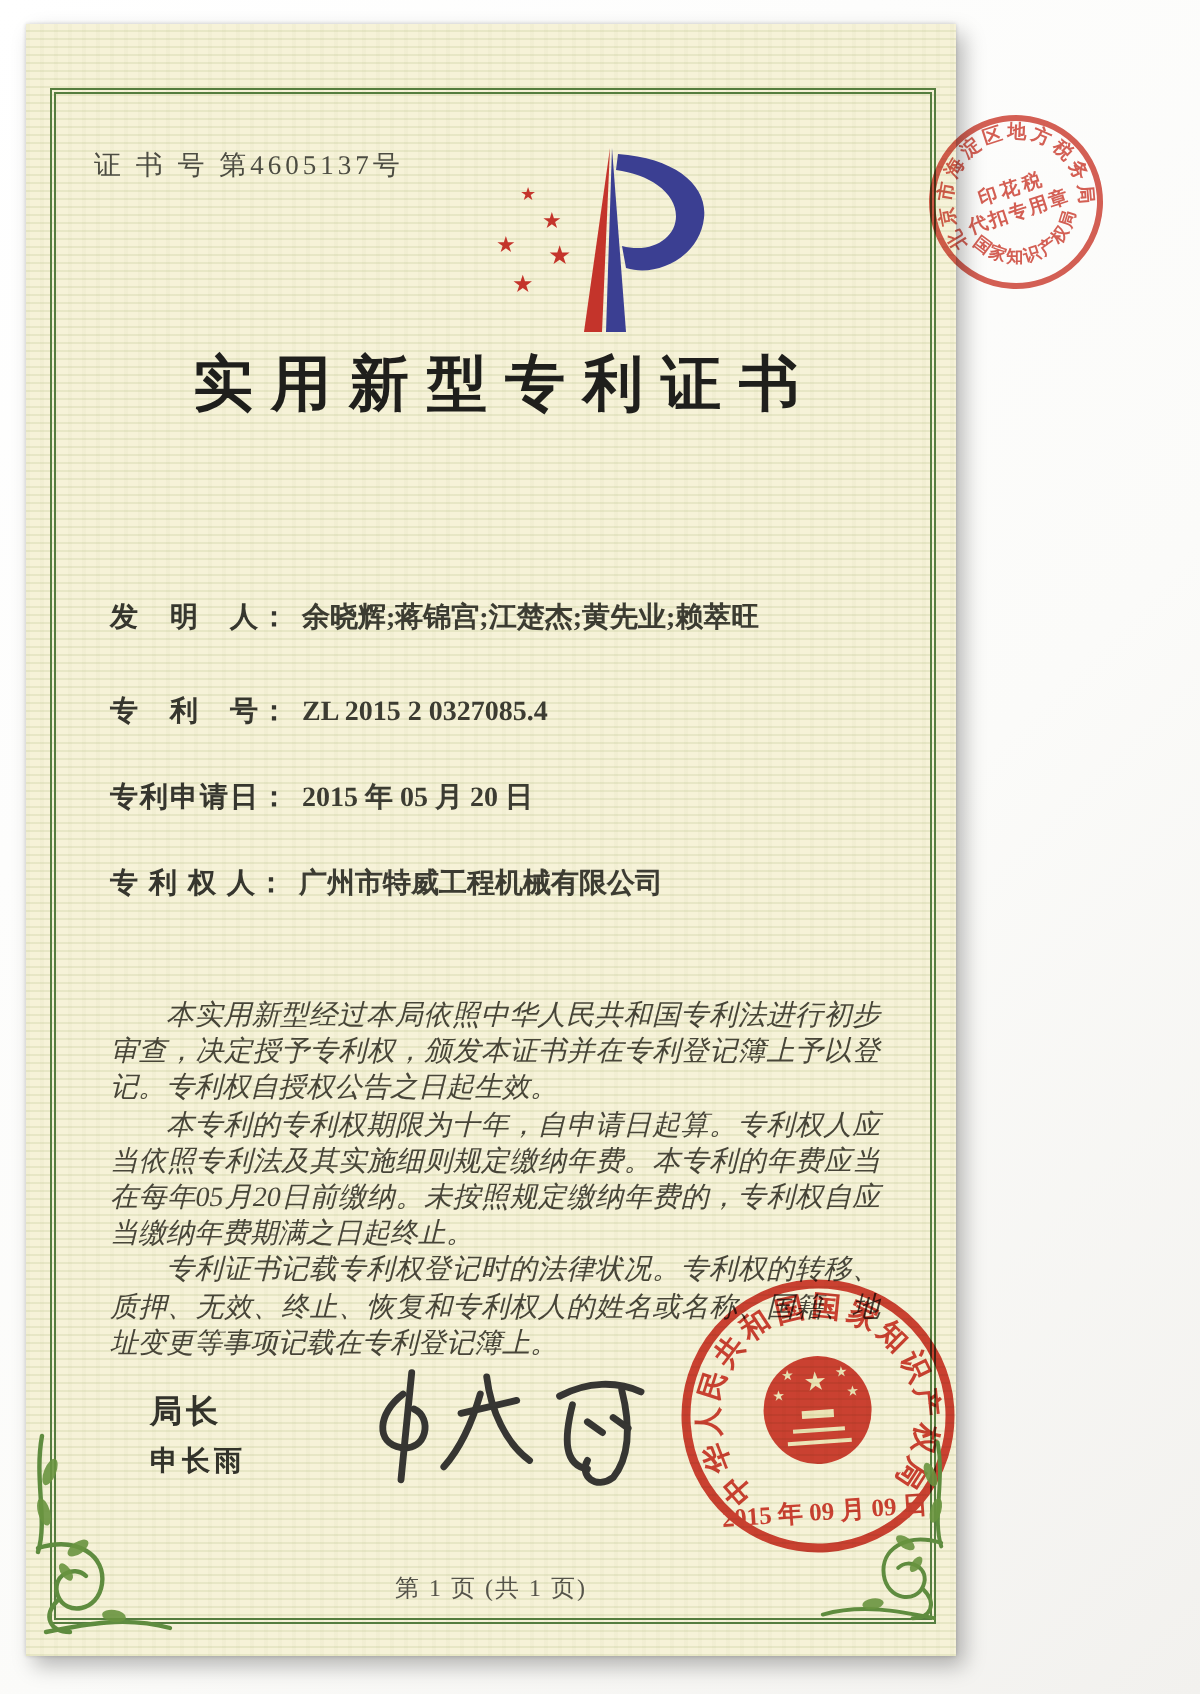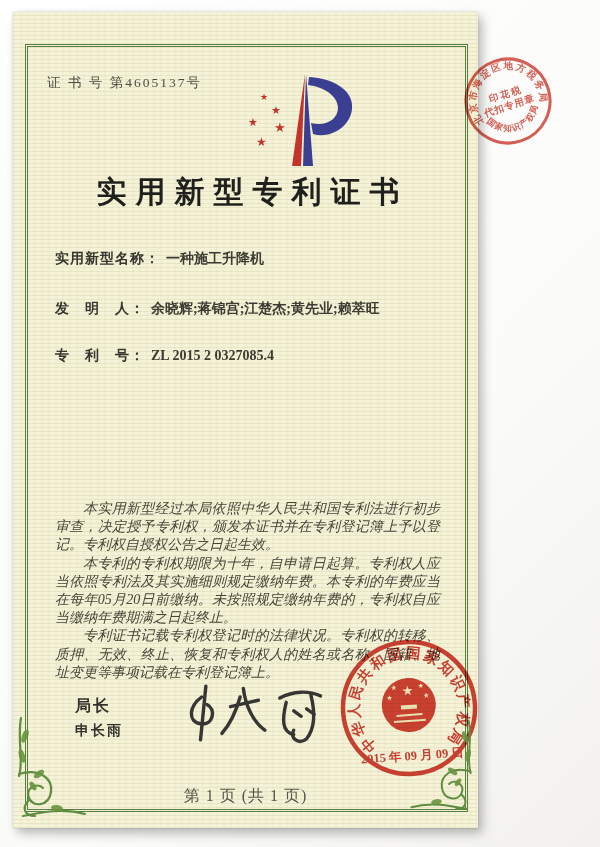--- a/index.html
+++ b/index.html
@@ -49,21 +49,21 @@
   .seal{
     position:absolute;left:321px;top:621px;width:150px;height:150px;
     mix-blend-mode:multiply;opacity:.93;transform:rotate(-4deg);
   }
   .tax-stamp{
     position:absolute;left:440px;top:34px;width:110px;height:110px;
     mix-blend-mode:multiply;opacity:.85;transform:rotate(-18deg);
   }
   .footer{
     position:absolute;left:0;top:774px;width:100%;text-align:center;
-    font-size:16px;color:#55544a;letter-spacing:1px;
+    font-size:12px;color:#55544a;letter-spacing:1px;
   }
   .flourish-bl{position:absolute;left:0px;top:704px;width:78px;height:104px;}
   .flourish-br{position:absolute;right:2px;top:698px;width:70px;height:112px;transform:scaleX(-1);}
   svg text{font-family:"Liberation Serif","DejaVu Serif",serif;}
 </style>
 </head>
 <body>
 
 <div class="paper">
 
@@ -79,28 +79,31 @@
       <text x="48" y="62" font-size="13">★</text>
       <text x="30" y="76" font-size="12">★</text>
     </g>
     <polygon points="79,4 66,96 75,96" fill="#c4342b"></polygon>
     <polygon points="80,4 77,96 87,96" fill="#3b3f92"></polygon>
     <path d="M83,7 C112,9 128,23 126,39 C124,58 103,69 87,64 L85,53 C100,57 112,49 112,38 C112,26 98,17 82,15 Z" fill="#3b3f92"></path>
   </svg>
 
   <div class="title">实用新型专利证书</div>
 
-  <div class="field f0">
-    <span class="lbl">实用新型名称：</span><span class="val">一种施工升降机</span>
-  </div>
   <div class="field f1">
     <span class="lbl">发　明　人：</span><span class="val">余晓辉;蒋锦宫;江楚杰;黄先业;赖萃旺</span>
   </div>
   <div class="field f2">
     <span class="lbl">专　利　号：</span><span class="val">ZL 2015 2 0327085.4</span>
+  </div>
+  <div class="field f3">
+    <span class="lbl">专利申请日：</span><span class="val">2015 年 05 月 20 日</span>
+  </div>
+  <div class="field f4">
+    <span class="lbl">专 利 权 人：</span><span class="val">广州市特威工程机械有限公司</span>
   </div>
 
   <div class="paras">
     <p>本实用新型经过本局依照中华人民共和国专利法进行初步审查，决定授予专利权，颁发本证书并在专利登记簿上予以登记。专利权自授权公告之日起生效。</p>
     <p>本专利的专利权期限为十年，自申请日起算。专利权人应当依照专利法及其实施细则规定缴纳年费。本专利的年费应当在每年05月20日前缴纳。未按照规定缴纳年费的，专利权自应当缴纳年费期满之日起终止。</p>
     <p>专利证书记载专利权登记时的法律状况。专利权的转移、质押、无效、终止、恢复和专利权人的姓名或名称、国籍、地址变更等事项记载在专利登记簿上。</p>
   </div>
 
   <div class="sig-title">局长</div>
   <div class="sig-name">申长雨</div>

